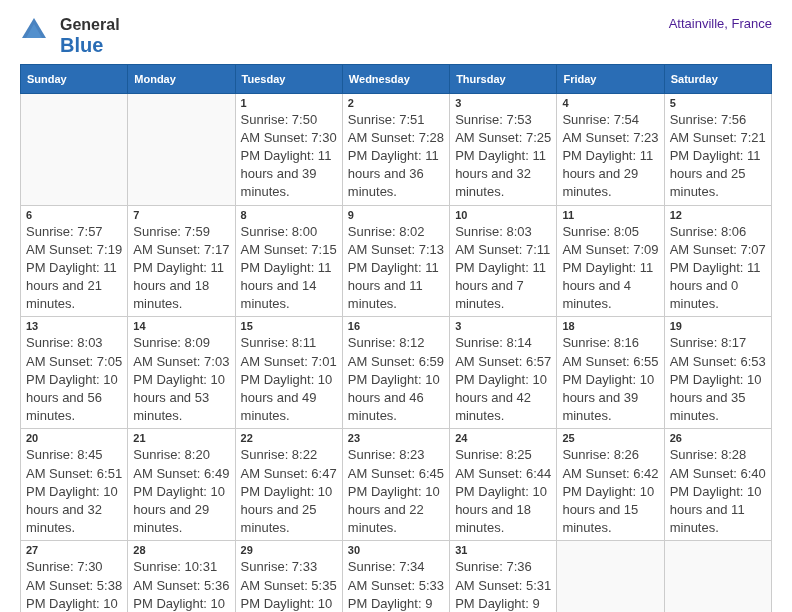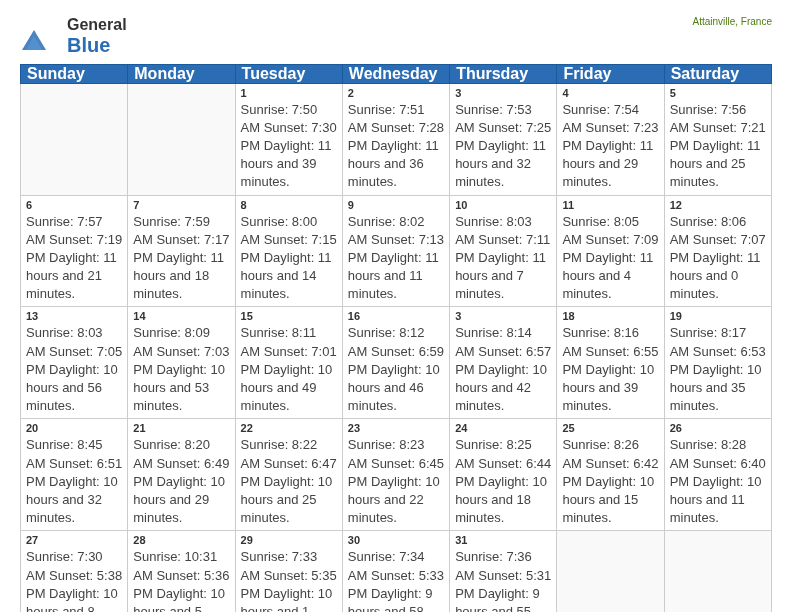--- a/index.html
+++ b/index.html
@@ -18,22 +18,22 @@
       flex-direction: column;
     }
     .header {
       display: flex;
       justify-content: space-between;
       align-items: flex-start;
       margin-bottom: 8px;
     }
     .logo {
       display: flex;
-      align-items: flex-end;
-      gap: 19px;
+      align-items: flex-start;
+      gap: 12px;
     }
     .logo-text {
       display: flex;
       flex-direction: column;
       line-height: 1.1;
     }
     .logo-general {
       font-size: 16px;
       font-weight: bold;
       color: #333;
@@ -50,34 +50,34 @@
     .title-block {
       text-align: right;
     }
     .month-title {
       font-size: 32px;
       font-weight: bold;
       color: #333;
       line-height: 1.1;
     }
     .location {
-      font-size: 10px;
-      color: #4d7c0f;
+      font-size: 13px;
+      color: #4c1d95;
     }
     .calendar {
       width: 100%;
       border-collapse: collapse;
       flex: 1;
     }
     .calendar th {
       background: #2a6db5;
       color: #fff;
-      font-size: 16px;
-      font-weight: bold;
-      padding: 0 6px;
+      font-size: 11px;
+      font-weight: bold;
+      padding: 8px 6px;
       text-align: left;
       border: 1px solid #1a5a9a;
     }
     .calendar td {
       border: 1px solid #ccc;
       vertical-align: top;
       padding: 3px 5px;
       font-size: 9.5px;
       color: #333;
       width: calc(100% / 7);

